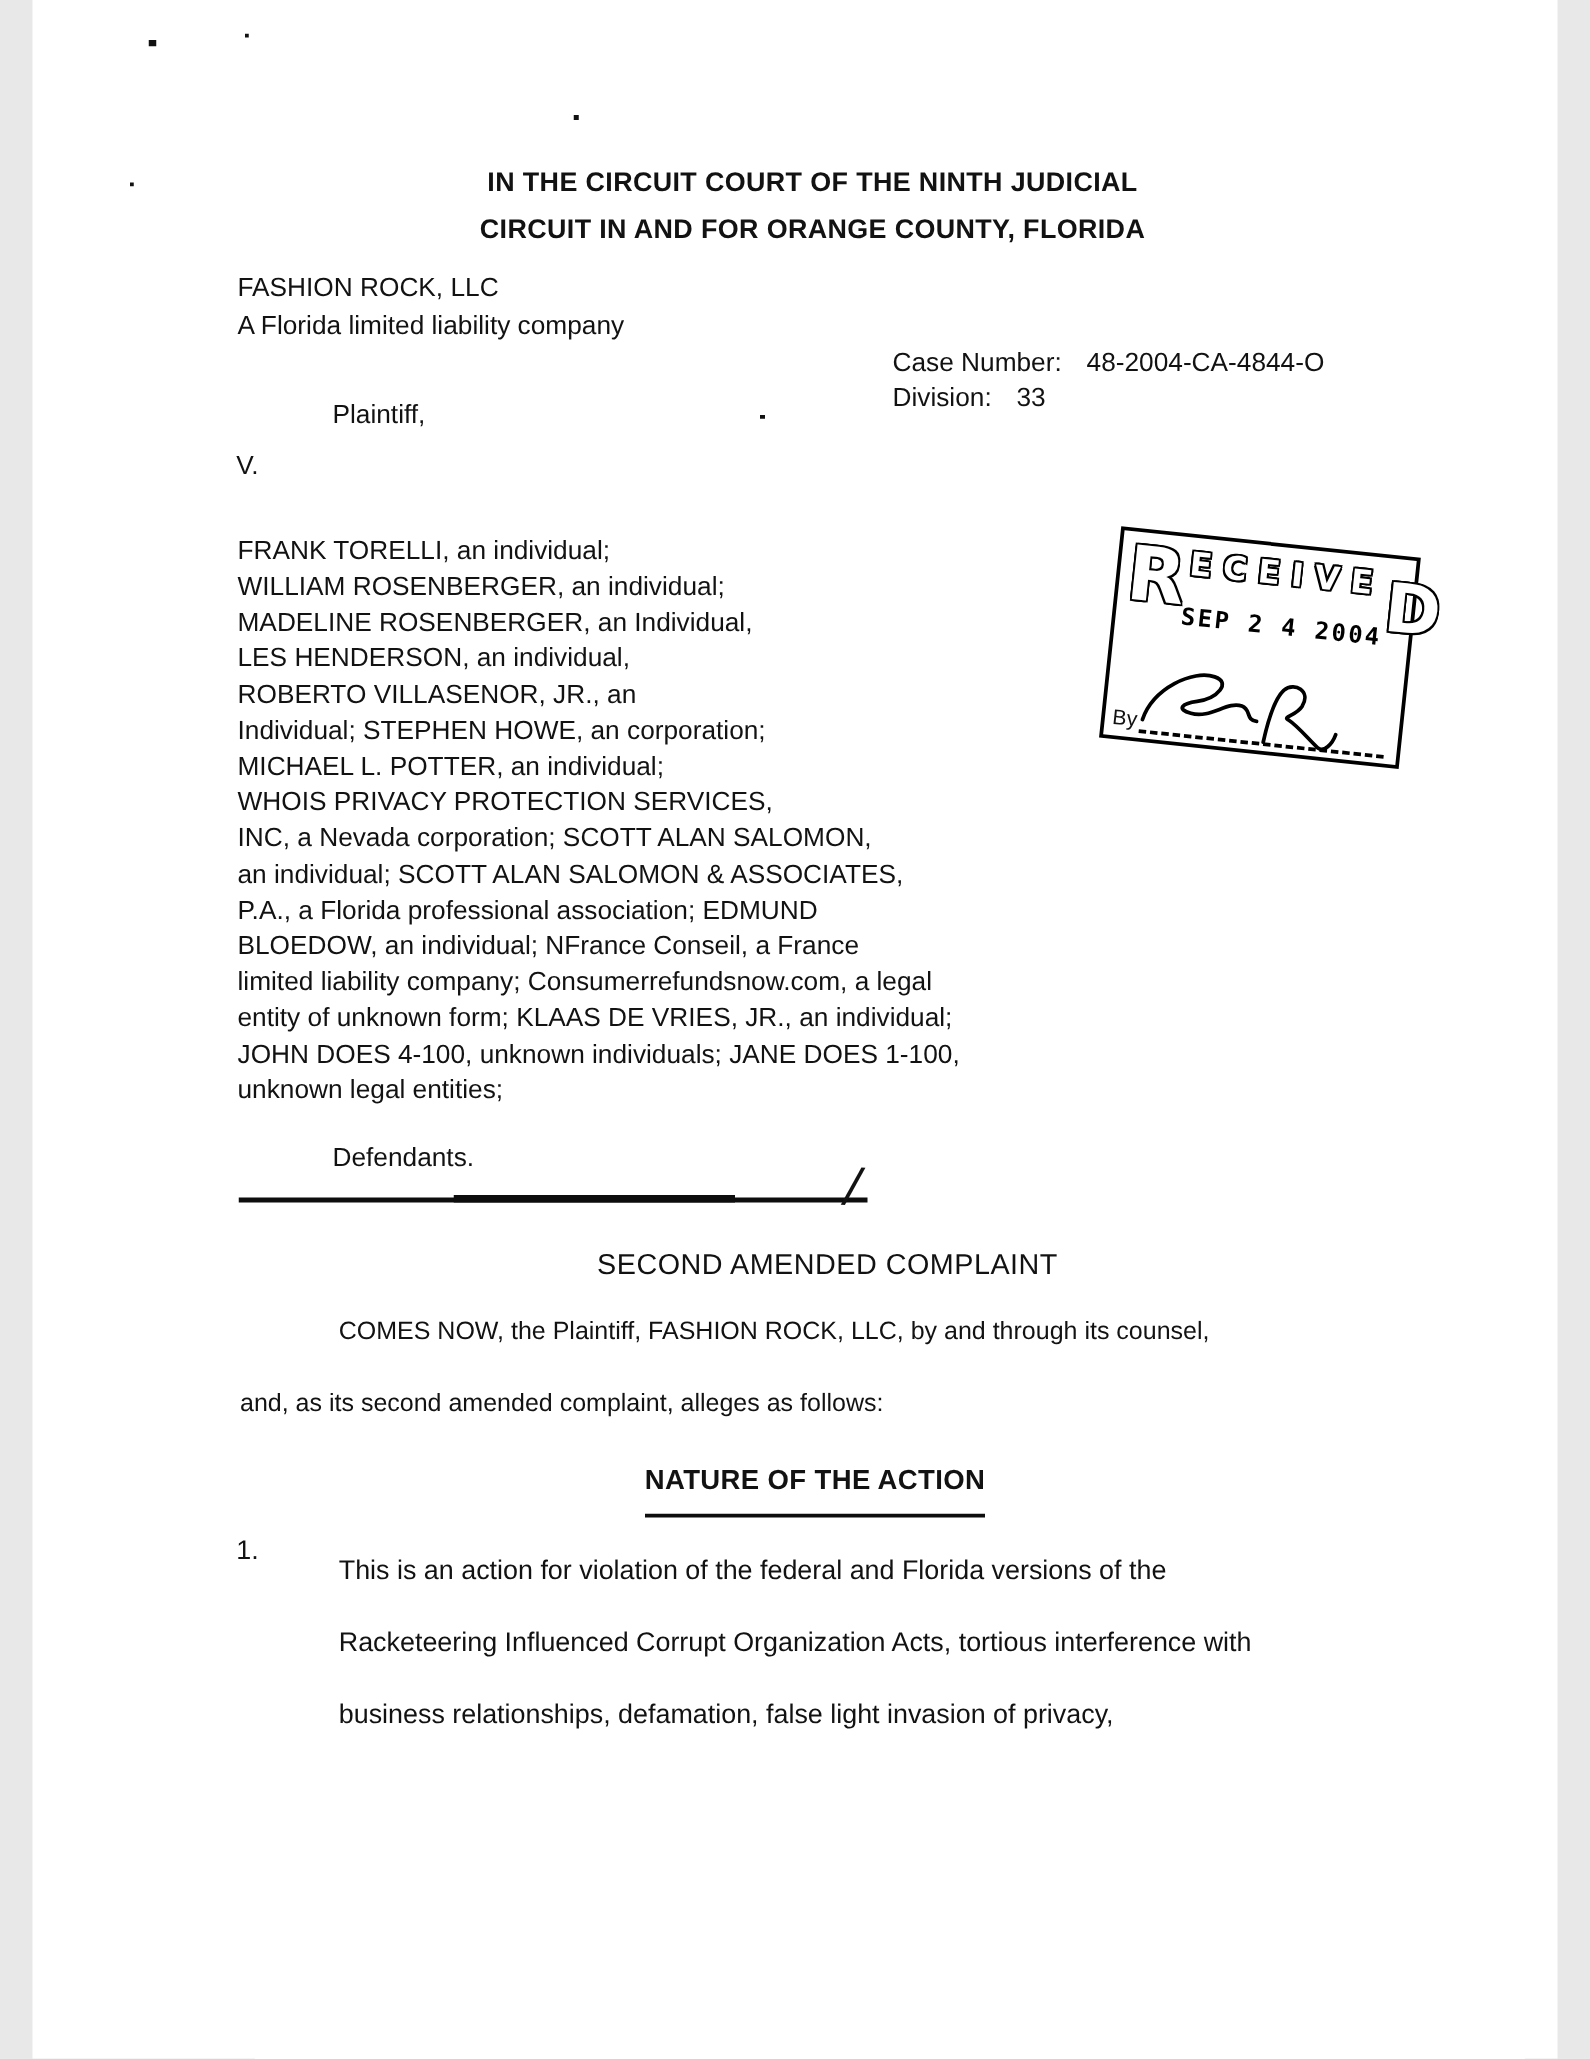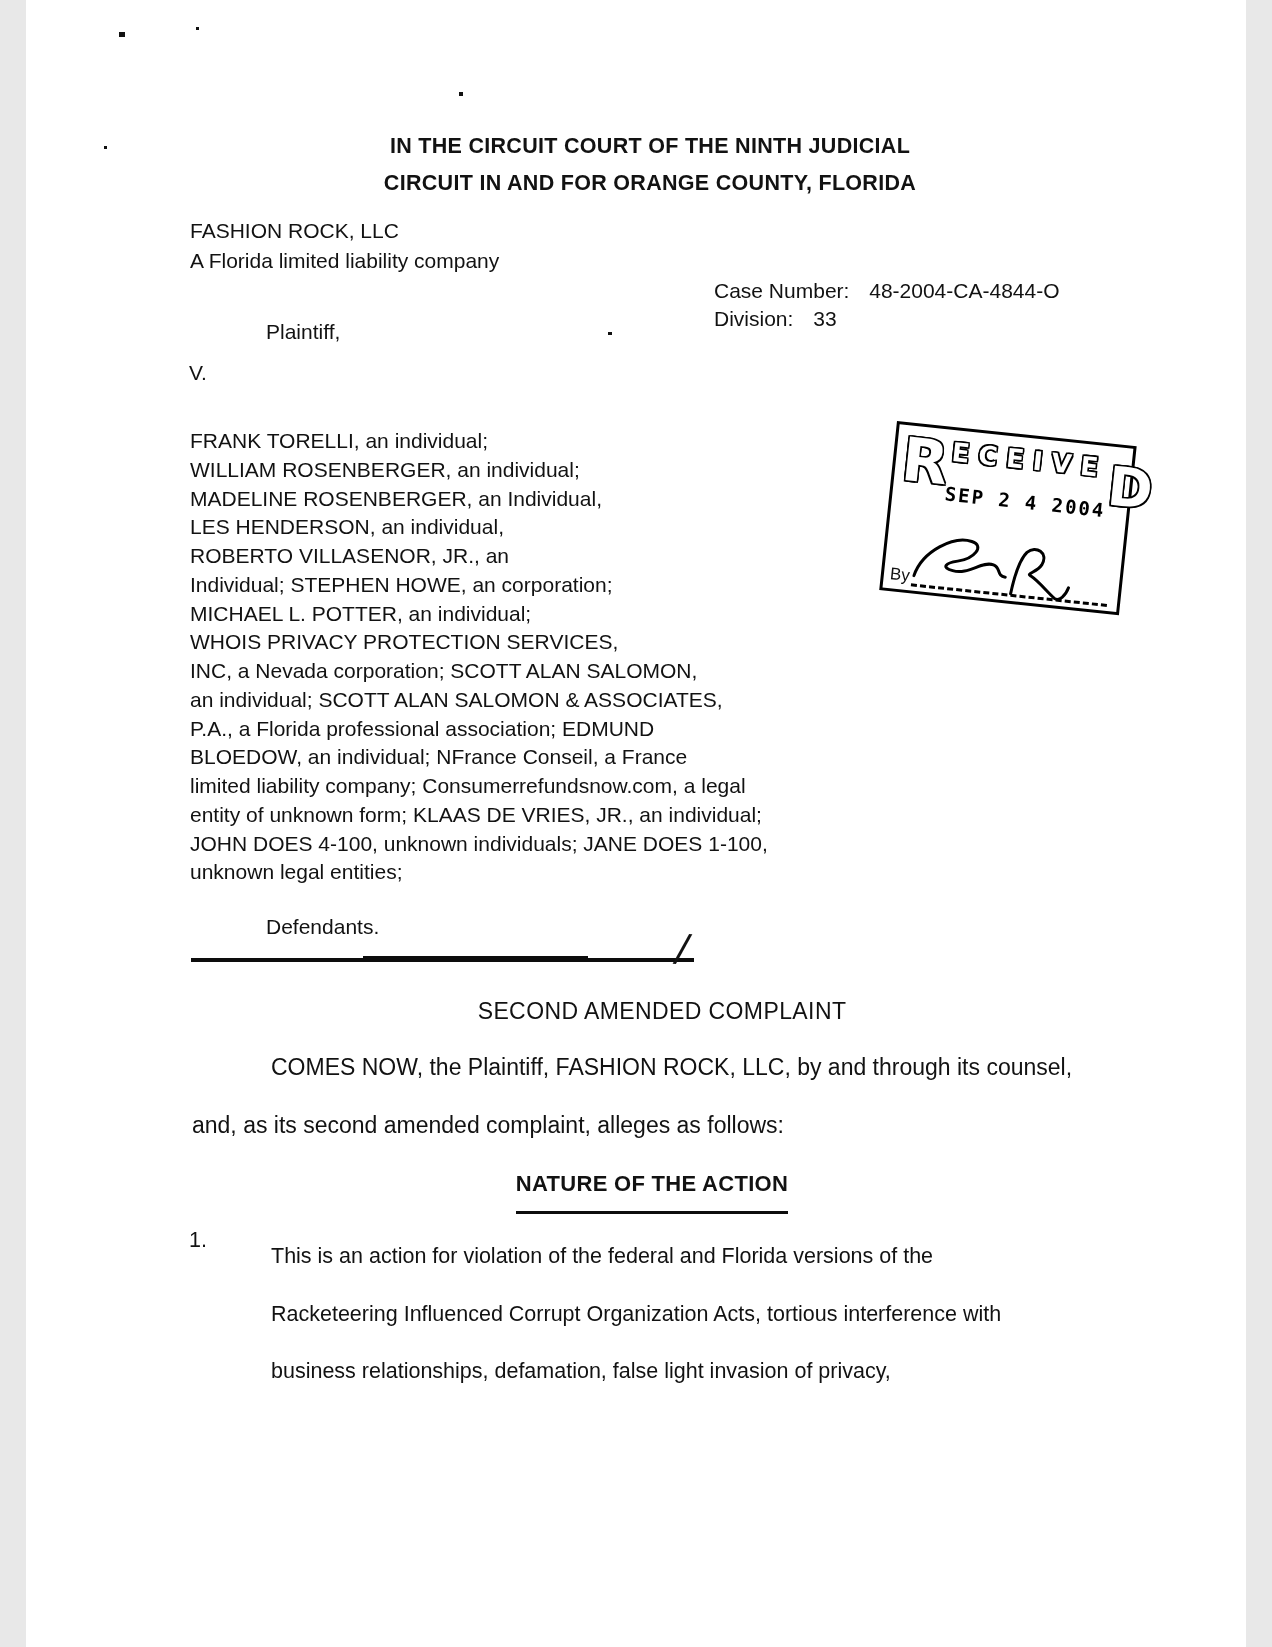--- a/index.html
+++ b/index.html
@@ -28,21 +28,21 @@
   .versus{top:361px;left:163px;font-size:21px;}
   .defendants{top:427px;left:164px;}
   .def-role{top:915px;left:240px;font-size:21px;}
   .rule{top:958px;left:165px;width:503px;height:4px;background:#0d0d0d;}
   .rule-thick{top:956px;left:337px;width:225px;height:6px;background:#0d0d0d;}
   .slash{top:926px;left:650px;font-size:42px;font-style:italic;transform:rotate(4deg);}
   .doc-title{
     top:998px;left:0;width:1272px;text-align:center;
     font-weight:normal;font-size:23px;letter-spacing:.4px;
   }
-  .body-line{font-size:23px;}
+  .body-line{font-size:20px;}
   .intro1{top:1054px;left:245px;}
   .intro2{top:1112px;left:166px;}
   .section-heading{
     top:1171px;left:0;width:1252px;text-align:center;font-size:22px;font-weight:bold;
   }
   .section-heading span{border-bottom:3px solid #0d0d0d;padding-bottom:15px;letter-spacing:.3px;}
   .para-number{top:1228px;left:163px;font-size:21.5px;}
   .para-lines{top:1228px;left:245px;font-size:21.5px;line-height:57.5px;}
   .para-lines div{white-space:nowrap;height:57.5px;}
 

